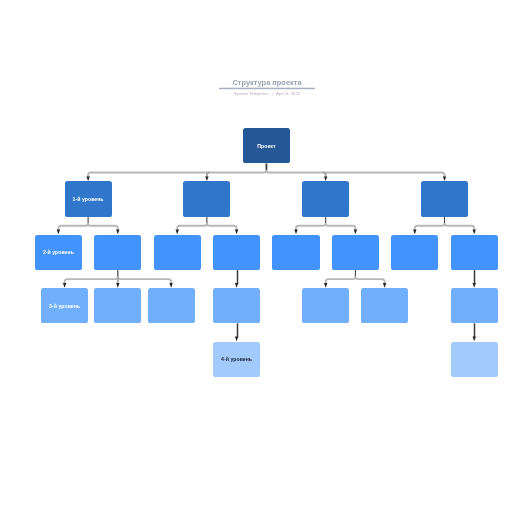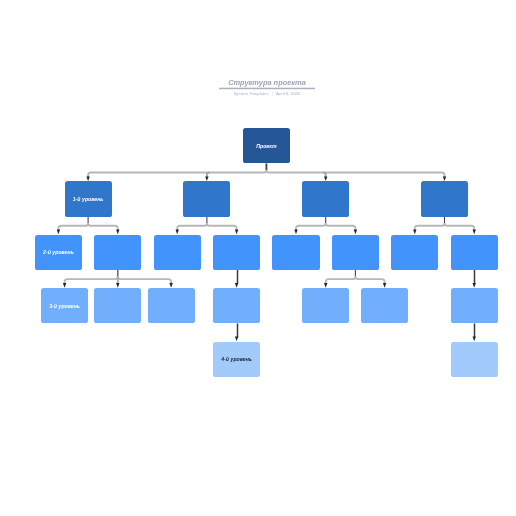--- a/index.html
+++ b/index.html
@@ -2,21 +2,21 @@
 <html><head>
 <meta charset="utf-8">
 <title>Структура проекта</title>
 <style>
   html,body{margin:0;padding:0;}
   body{
     width:516px;height:516px;overflow:hidden;background:#ffffff;
     font-family:"Liberation Sans","DejaVu Sans",sans-serif;
     -webkit-font-smoothing:antialiased;
   }
-  #page{position:relative;width:516px;height:364px;font-style:italic;}
+  #page{position:relative;width:516px;height:364px;}
   
   #header{position:absolute;left:0;top:77.5px;width:534px;text-align:center;}
   #title{
     font-size:7.4px;font-weight:bold;color:#9aa3b2;letter-spacing:0.02px;
     line-height:9px;
   }
   #title-rule{
     width:96px;height:3px;margin:0.91px auto 0 auto;
     background:
       linear-gradient(to bottom,

